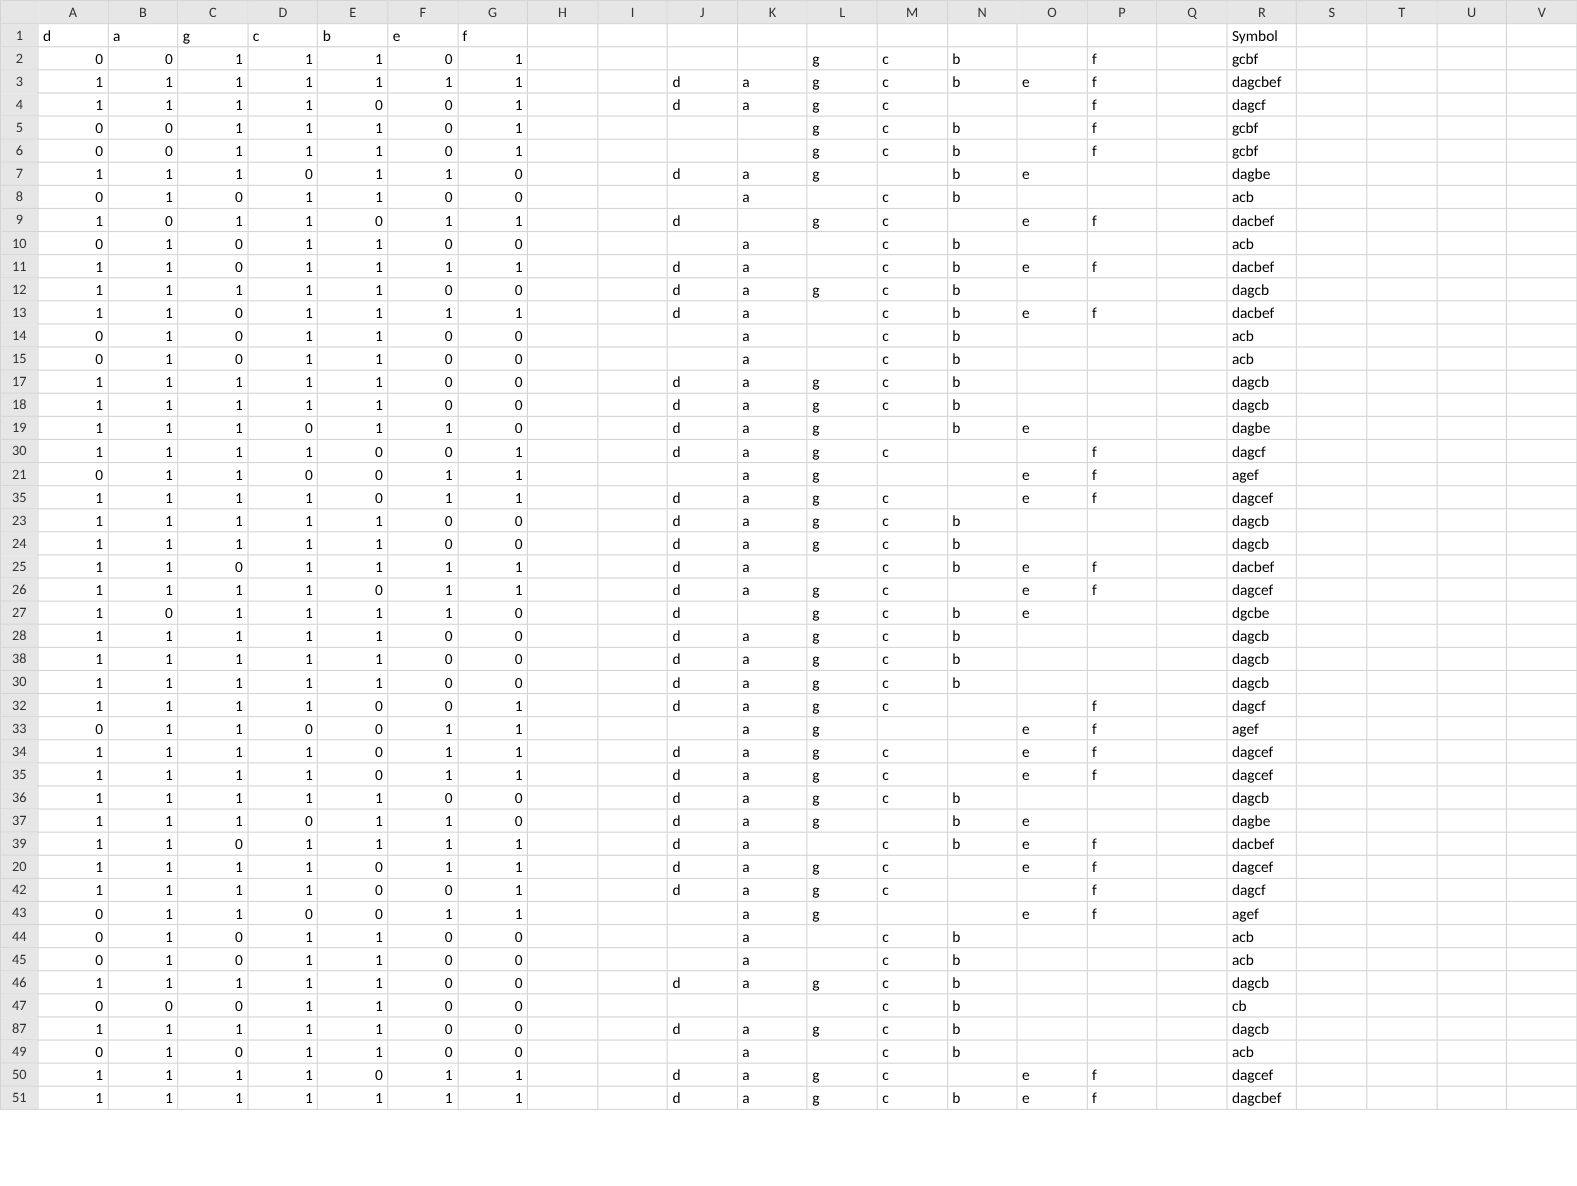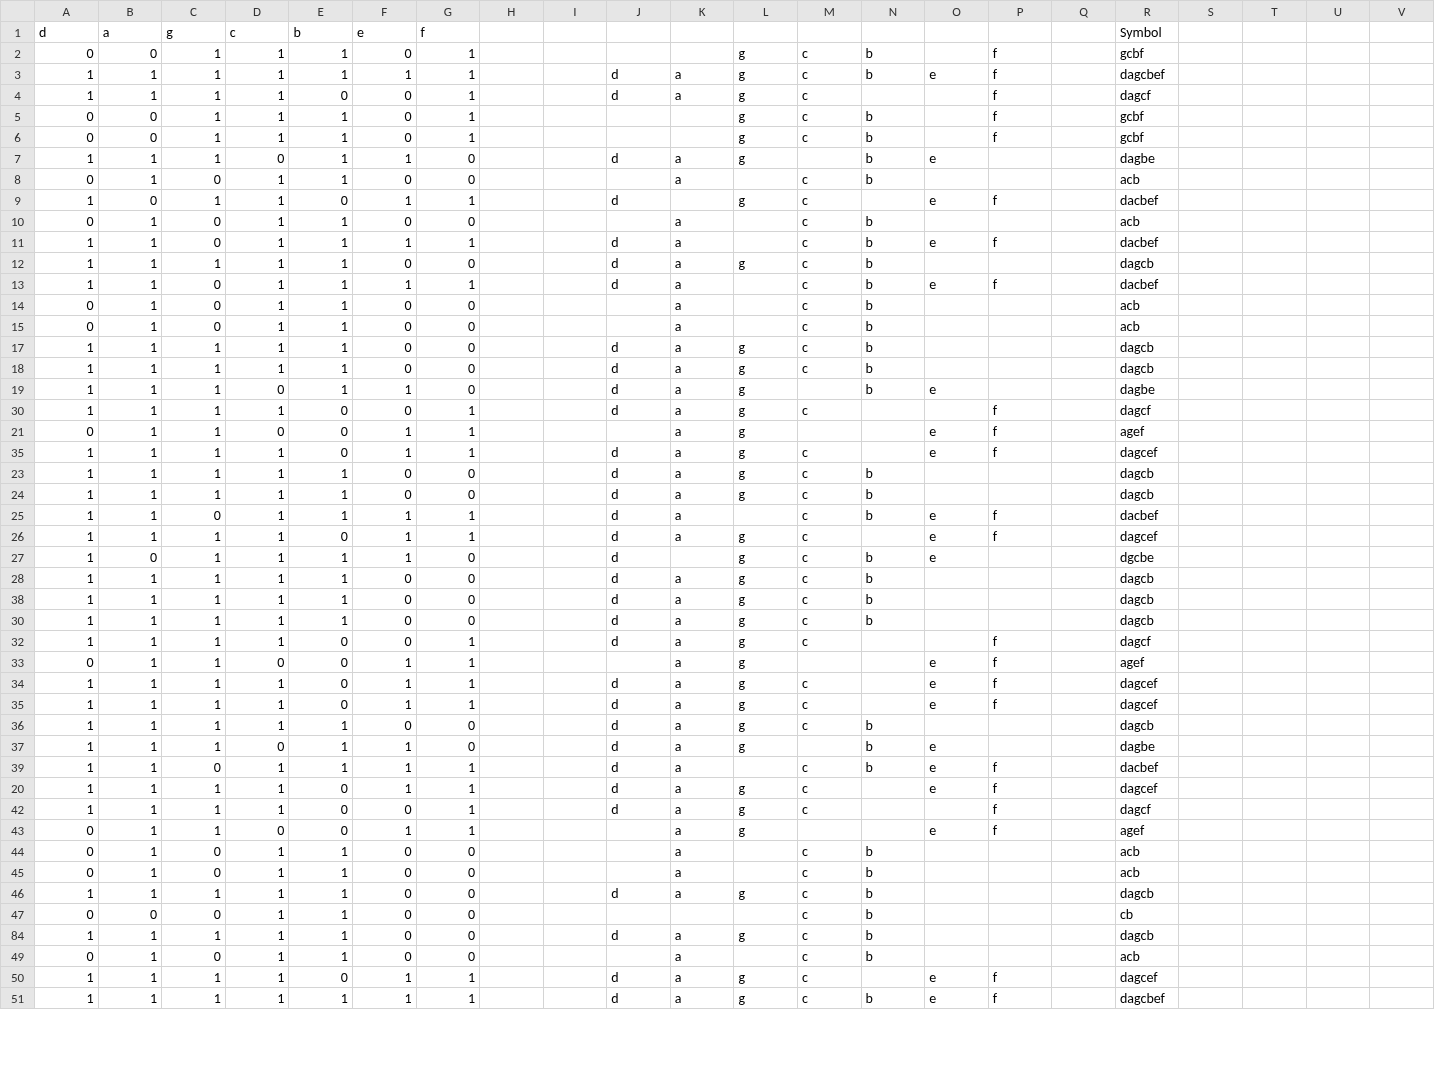--- a/index.html
+++ b/index.html
@@ -1141,21 +1141,21 @@
           <td></td>
           <td></td>
           <td></td>
           <td class="txt">cb</td>
           <td></td>
           <td></td>
           <td></td>
           <td></td>
         </tr>
         <tr>
-          <th class="rowhdr">84</th>
+          <th class="rowhdr">87</th>
           <td class="num">1</td>
           <td class="num">1</td>
           <td class="num">1</td>
           <td class="num">1</td>
           <td class="num">1</td>
           <td class="num">0</td>
           <td class="num">0</td>
           <td></td>
           <td></td>
           <td class="txt">d</td>

